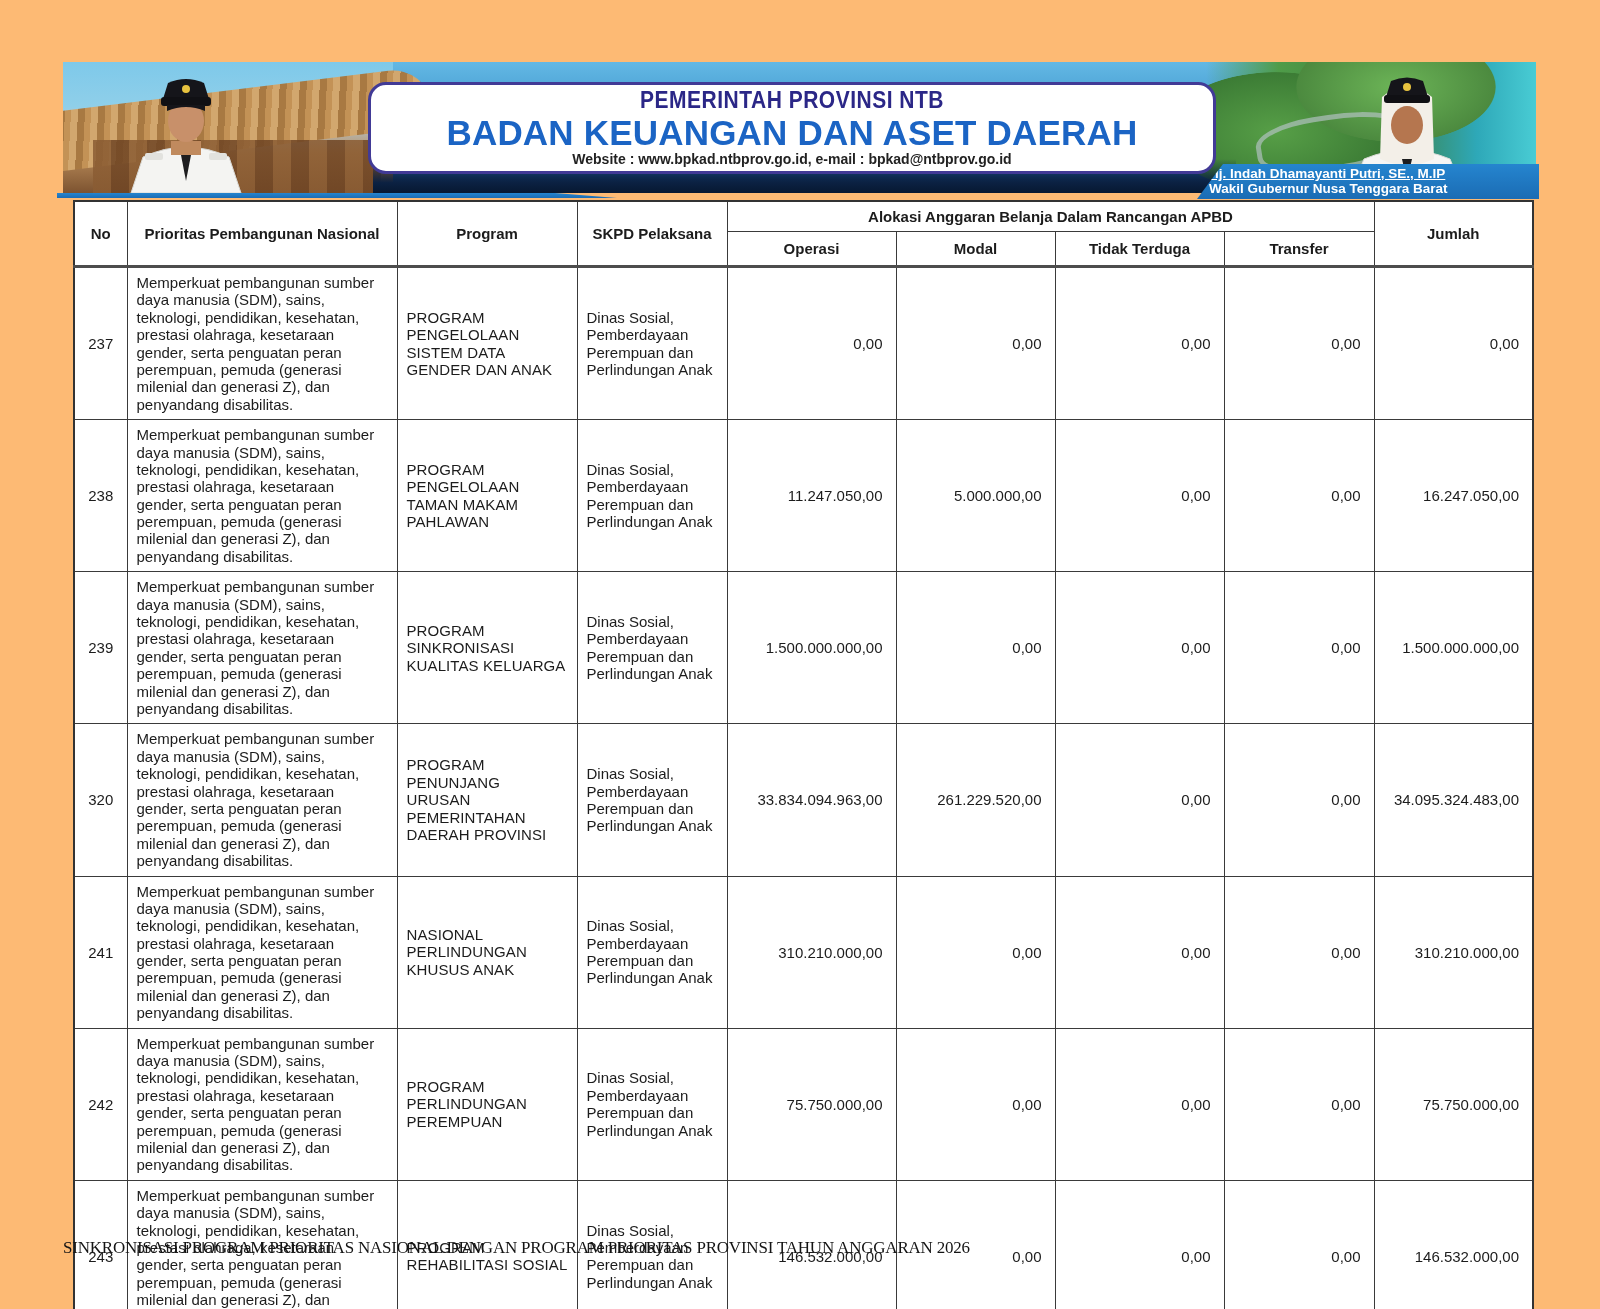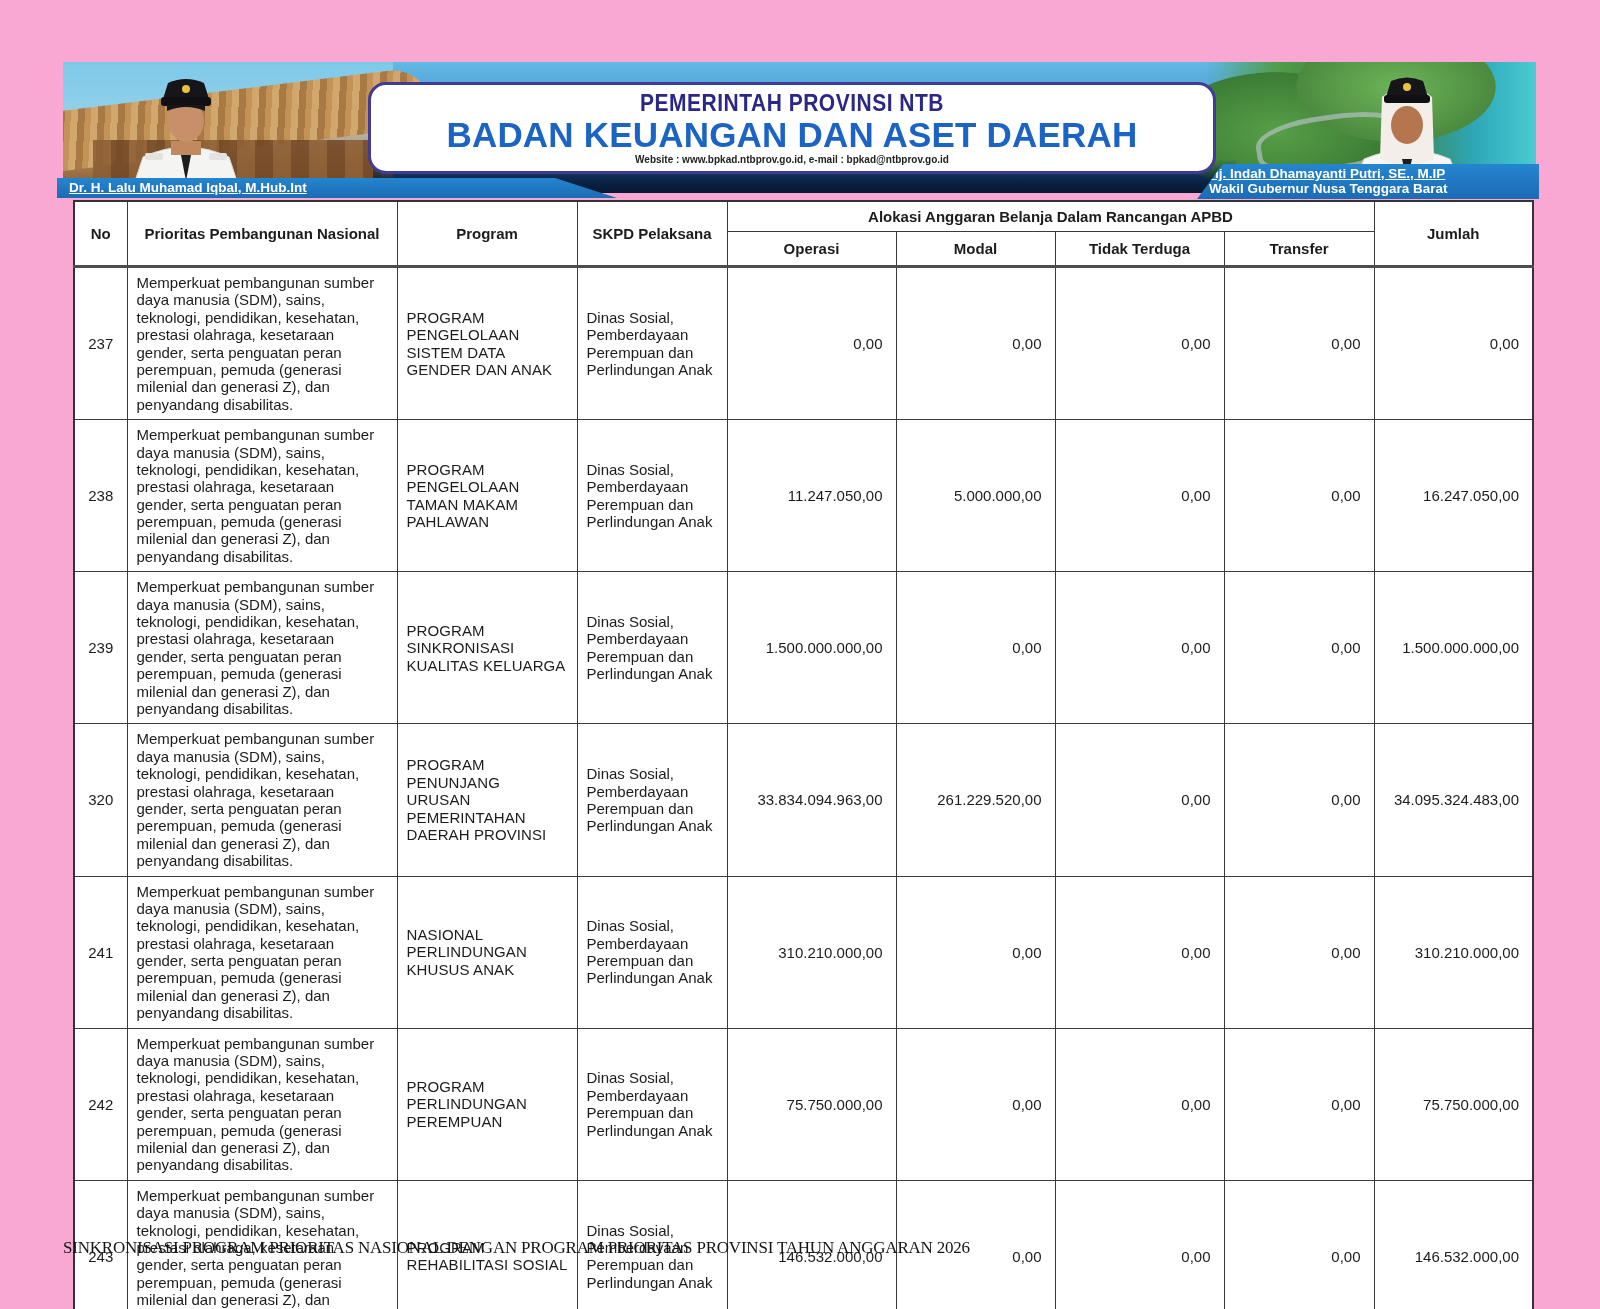--- a/index.html
+++ b/index.html
@@ -1,16 +1,16 @@
 <!DOCTYPE html>
 <html><head>
 <meta charset="utf-8">
 <style>
   html,body{margin:0;padding:0;background:#ffffff;}
-  .page{position:relative;width:1600px;height:1309px;background:#f9a8d4;
+  .page{position:relative;width:1600px;height:1309px;background:#fdba74;
         font-family:"Liberation Sans",sans-serif;color:#1c1c1c;overflow:hidden;}
 
   
   .banner{position:absolute;left:63px;top:62px;width:1473px;height:131px;overflow:visible;
           background:linear-gradient(180deg,#63b8e4 0%,#3c93cb 45%,#1f5fa0 80%,#0d2c55 100%);}
   .banner-inner{position:absolute;inset:0;overflow:hidden;}
   .zone-left{position:absolute;left:0;top:0;width:330px;height:100%;
              background:linear-gradient(180deg,#7ec9ea 0%,#8fcfe9 34%,#b3c9d8 45%,#b98c5a 70%,#7d5330 100%);}
   .thatch-roof{position:absolute;left:-30px;top:28px;width:400px;height:60px;transform:rotate(-7deg);
                background:repeating-linear-gradient(100deg,#d2a76e 0 7px,#a87942 7px 14px,#c39256 14px 20px);
@@ -31,21 +31,21 @@
   .official svg{display:block;}
 
   
   .agency-box{position:absolute;left:305px;top:20px;width:842px;height:86px;background:#ffffff;
               border:3px solid #413a96;border-radius:18px;text-align:center;
               display:flex;flex-direction:column;justify-content:center;line-height:1.12;}
   .agency-l1{font-size:21px;font-weight:bold;letter-spacing:.5px;color:#2b2787;
              transform:scaleY(1.12);}
   .agency-l2{font-size:35px;font-weight:bold;color:#1b64c4;letter-spacing:.2px;margin-top:1px;}
   .agency-l3{font-size:14px;font-weight:bold;color:#222;margin-top:2px;}
-  .agency-l4{font-size:10px;font-weight:bold;color:#222;}
+  .agency-l4{font-size:14px;font-weight:bold;color:#222;}
 
   
   .ribbon{position:absolute;background:linear-gradient(180deg,#2585cf 0%,#1b6cb4 100%);
           color:#ffffff;font-weight:bold;font-size:13.5px;line-height:15px;padding:2px 10px 3px 12px;}
   .ribbon .nm{text-decoration:underline;white-space:nowrap;}
   .ribbon .tt{white-space:nowrap;}
   .ribbon-left{left:-6px;bottom:-5px;width:560px;
                clip-path:polygon(0 0,498px 0,560px 100%,0 100%);}
   .ribbon-right{right:-3px;bottom:-6px;width:330px;text-align:left;padding-right:0;
                 clip-path:polygon(26px 0,100% 0,100% 100%,0 100%);}
@@ -119,21 +119,20 @@
       </div>
 
       <div class="agency-box">
         <div class="agency-l1">PEMERINTAH PROVINSI NTB</div>
         <div class="agency-l2">BADAN KEUANGAN DAN ASET DAERAH</div>
         <div class="agency-l4">Website : www.bpkad.ntbprov.go.id, e-mail : bpkad@ntbprov.go.id</div>
       </div>
     </div>
 
     <div class="ribbon ribbon-left">
-      <div class="nm">Dr. H. Lalu Muhamad Iqbal, M.Hub.Int</div>
     </div>
 
     <div class="ribbon ribbon-right">
       <div class="nm">Hj. Indah Dhamayanti Putri, SE., M.IP</div>
       <div class="tt">Wakil Gubernur Nusa Tenggara Barat</div>
     </div>
   </div>
 
   <table class="apbd">
     <colgroup>

